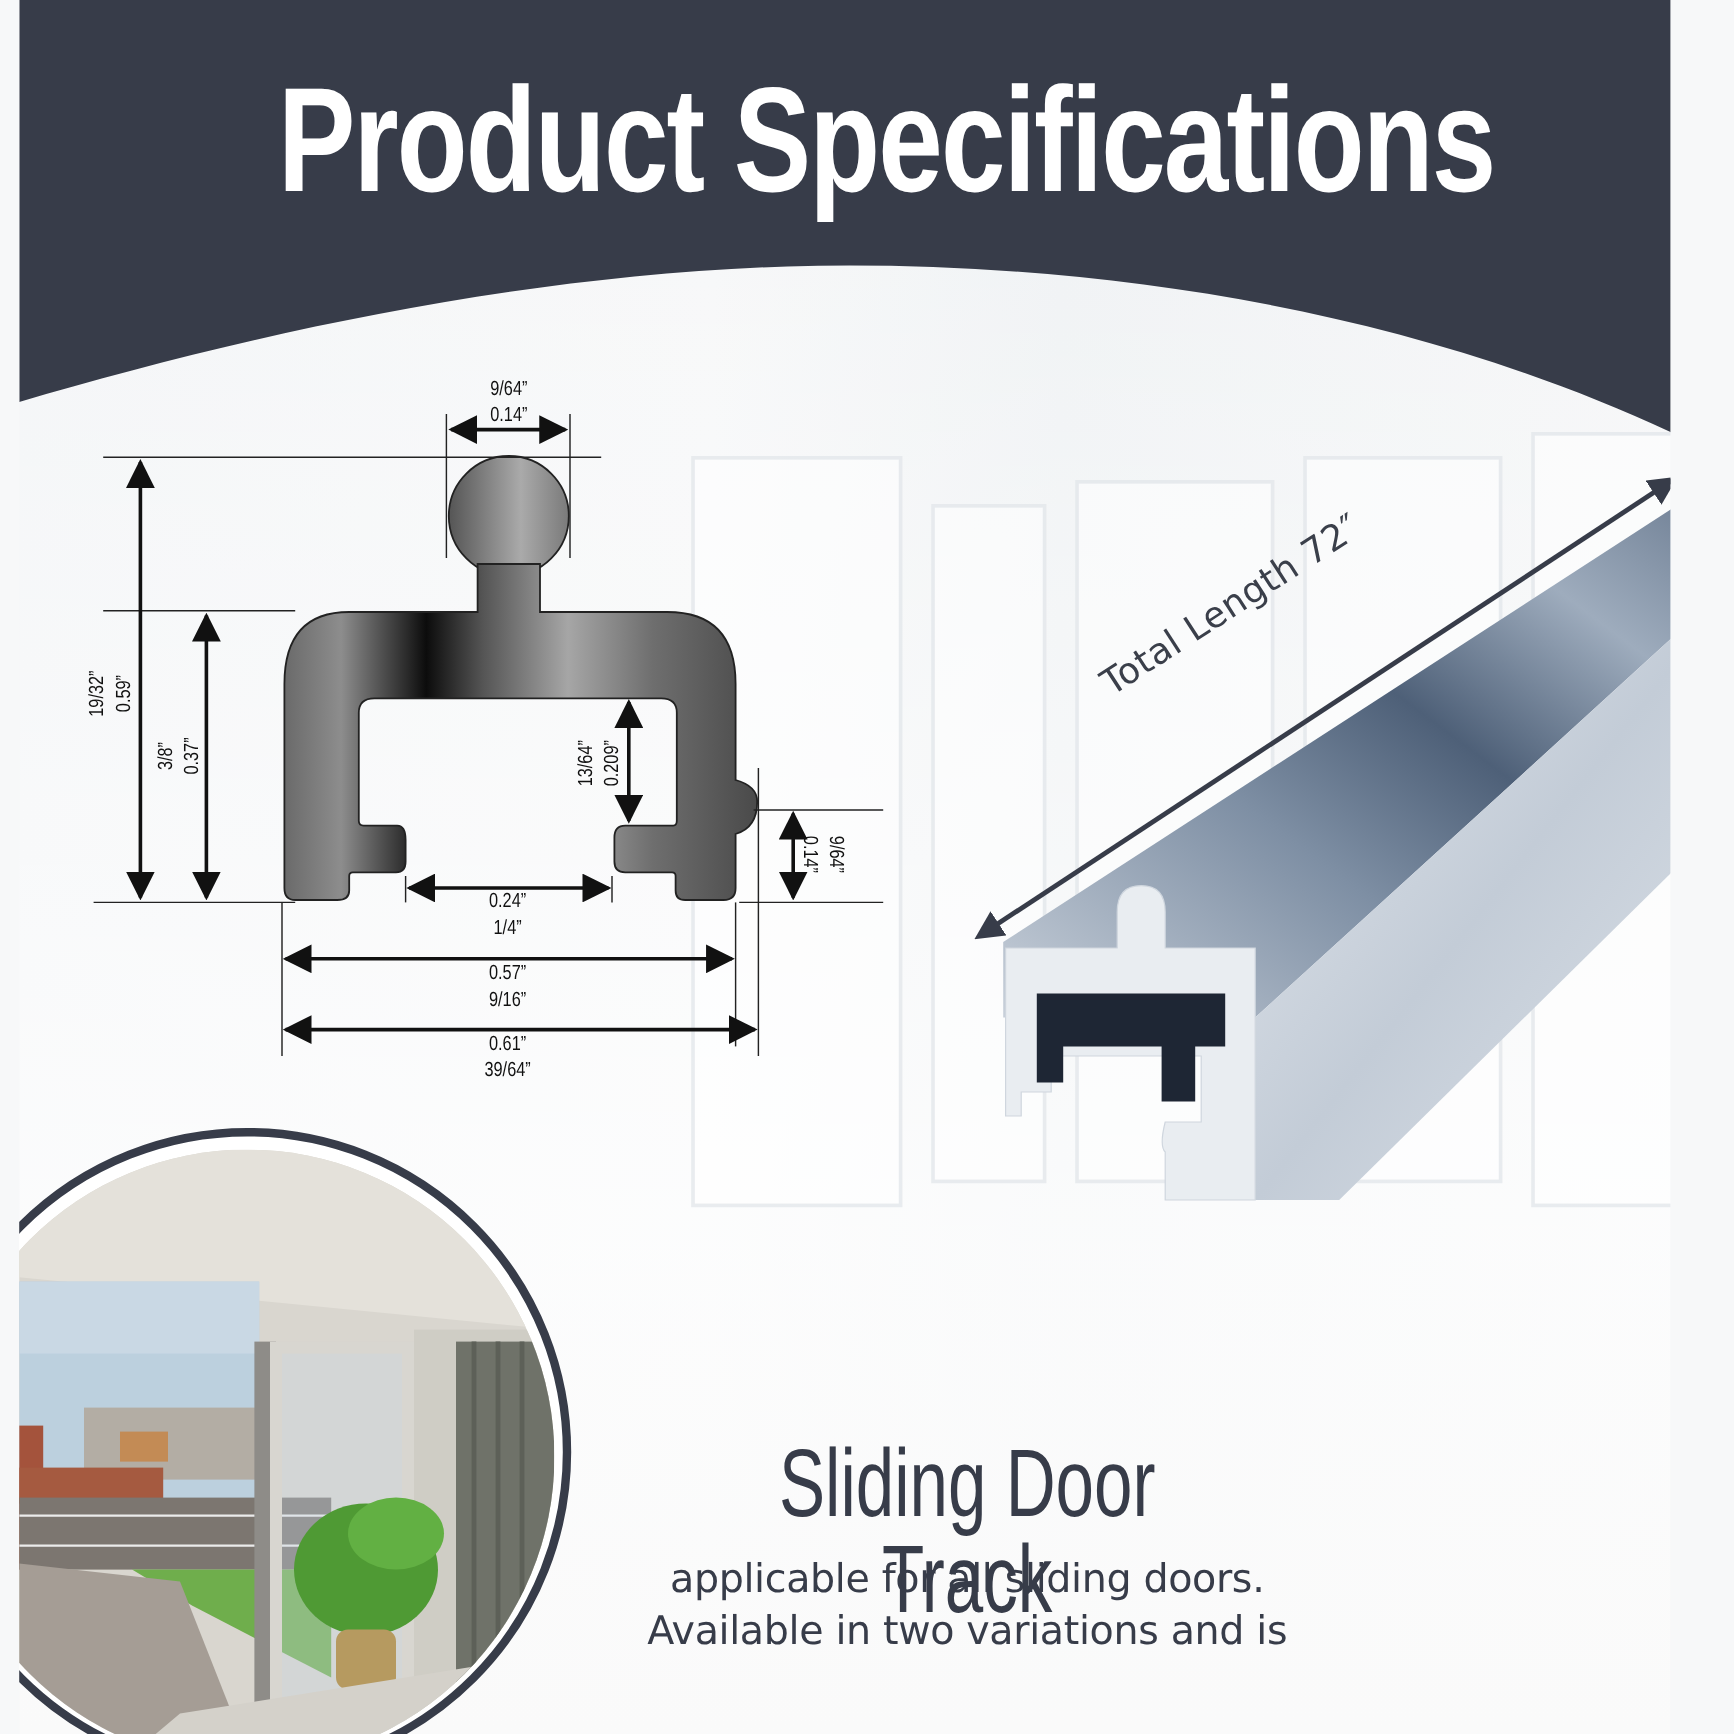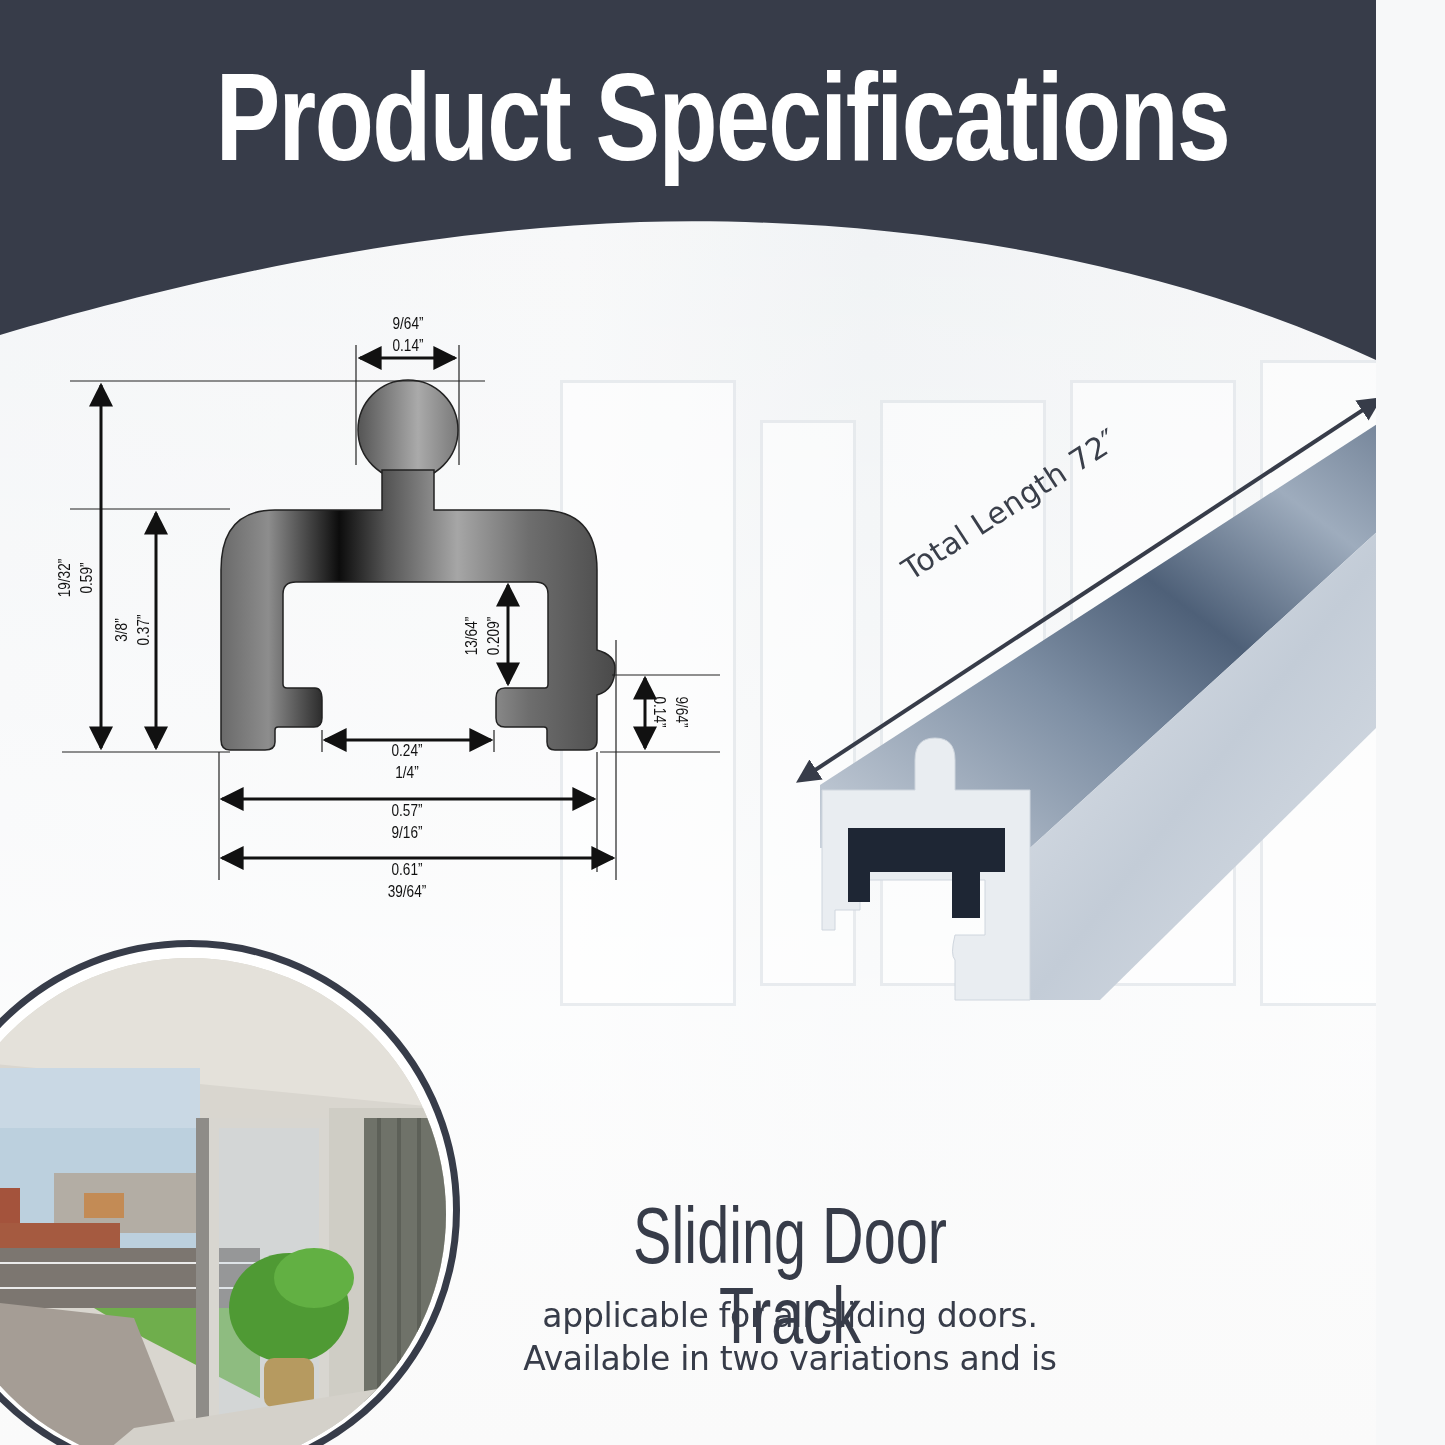--- a/index.html
+++ b/index.html
@@ -1,17 +1,17 @@
 <!DOCTYPE html>
 <html><head>
 <meta charset="utf-8">
 <style>
   html, body { margin:0; padding:0; }
   body { width:1445px; height:1445px; overflow:hidden; position:relative; background:#f7f8f9; font-family:"Liberation Sans", sans-serif; }
-  .canvas { position:absolute; left:0; top:0; width:1376px; height:1445px; overflow:hidden; }
+  .canvas { position:absolute; left:16px; top:0; width:1376px; height:1445px; overflow:hidden; }
 
   
   .bg-scene { position:absolute; left:0; top:0; width:1445px; height:1445px;
     background:
       linear-gradient(180deg, rgba(255,255,255,0) 0%, rgba(255,255,255,0.7) 70%, #fafafa 100%),
       linear-gradient(90deg, #f2f4f6 0%, #f6f7f8 40%, #eef1f3 60%, #f5f6f7 100%); }
   .win { position:absolute; border:3px solid rgba(215,220,225,0.55); background:rgba(255,255,255,0.5); }
 
   
   .header-band { position:absolute; left:0; top:0; width:1445px; height:1445px; pointer-events:none; }

